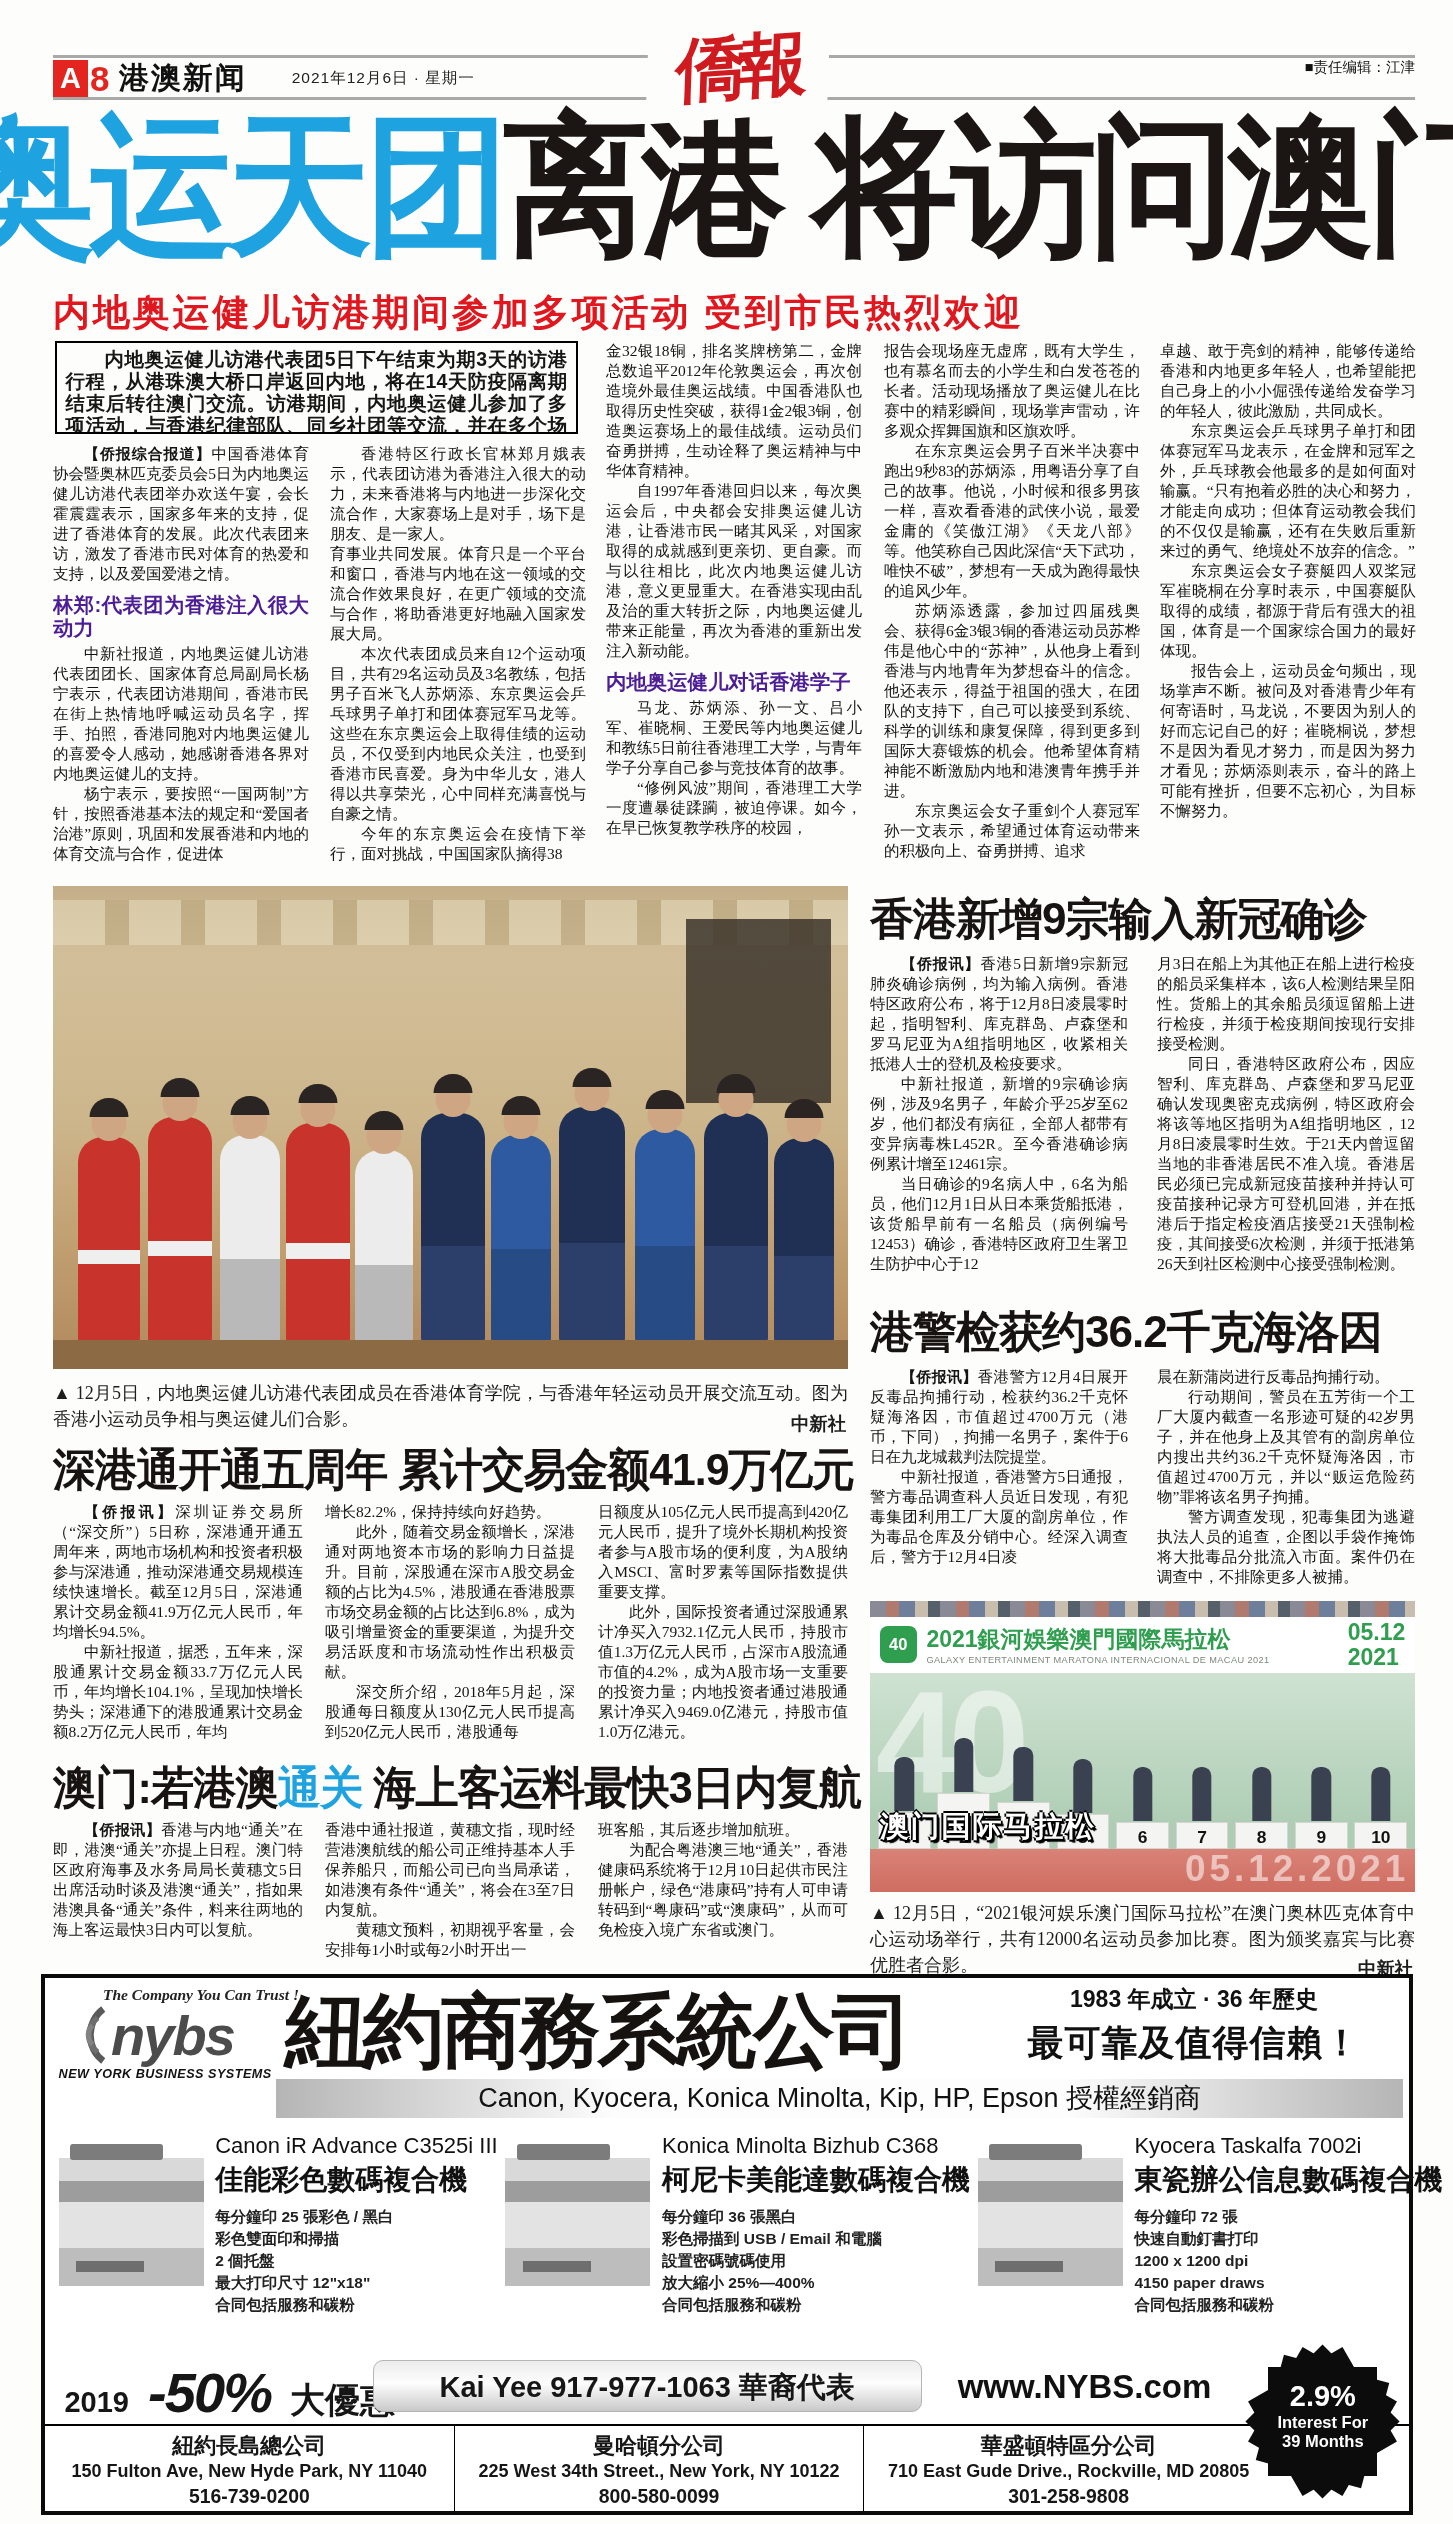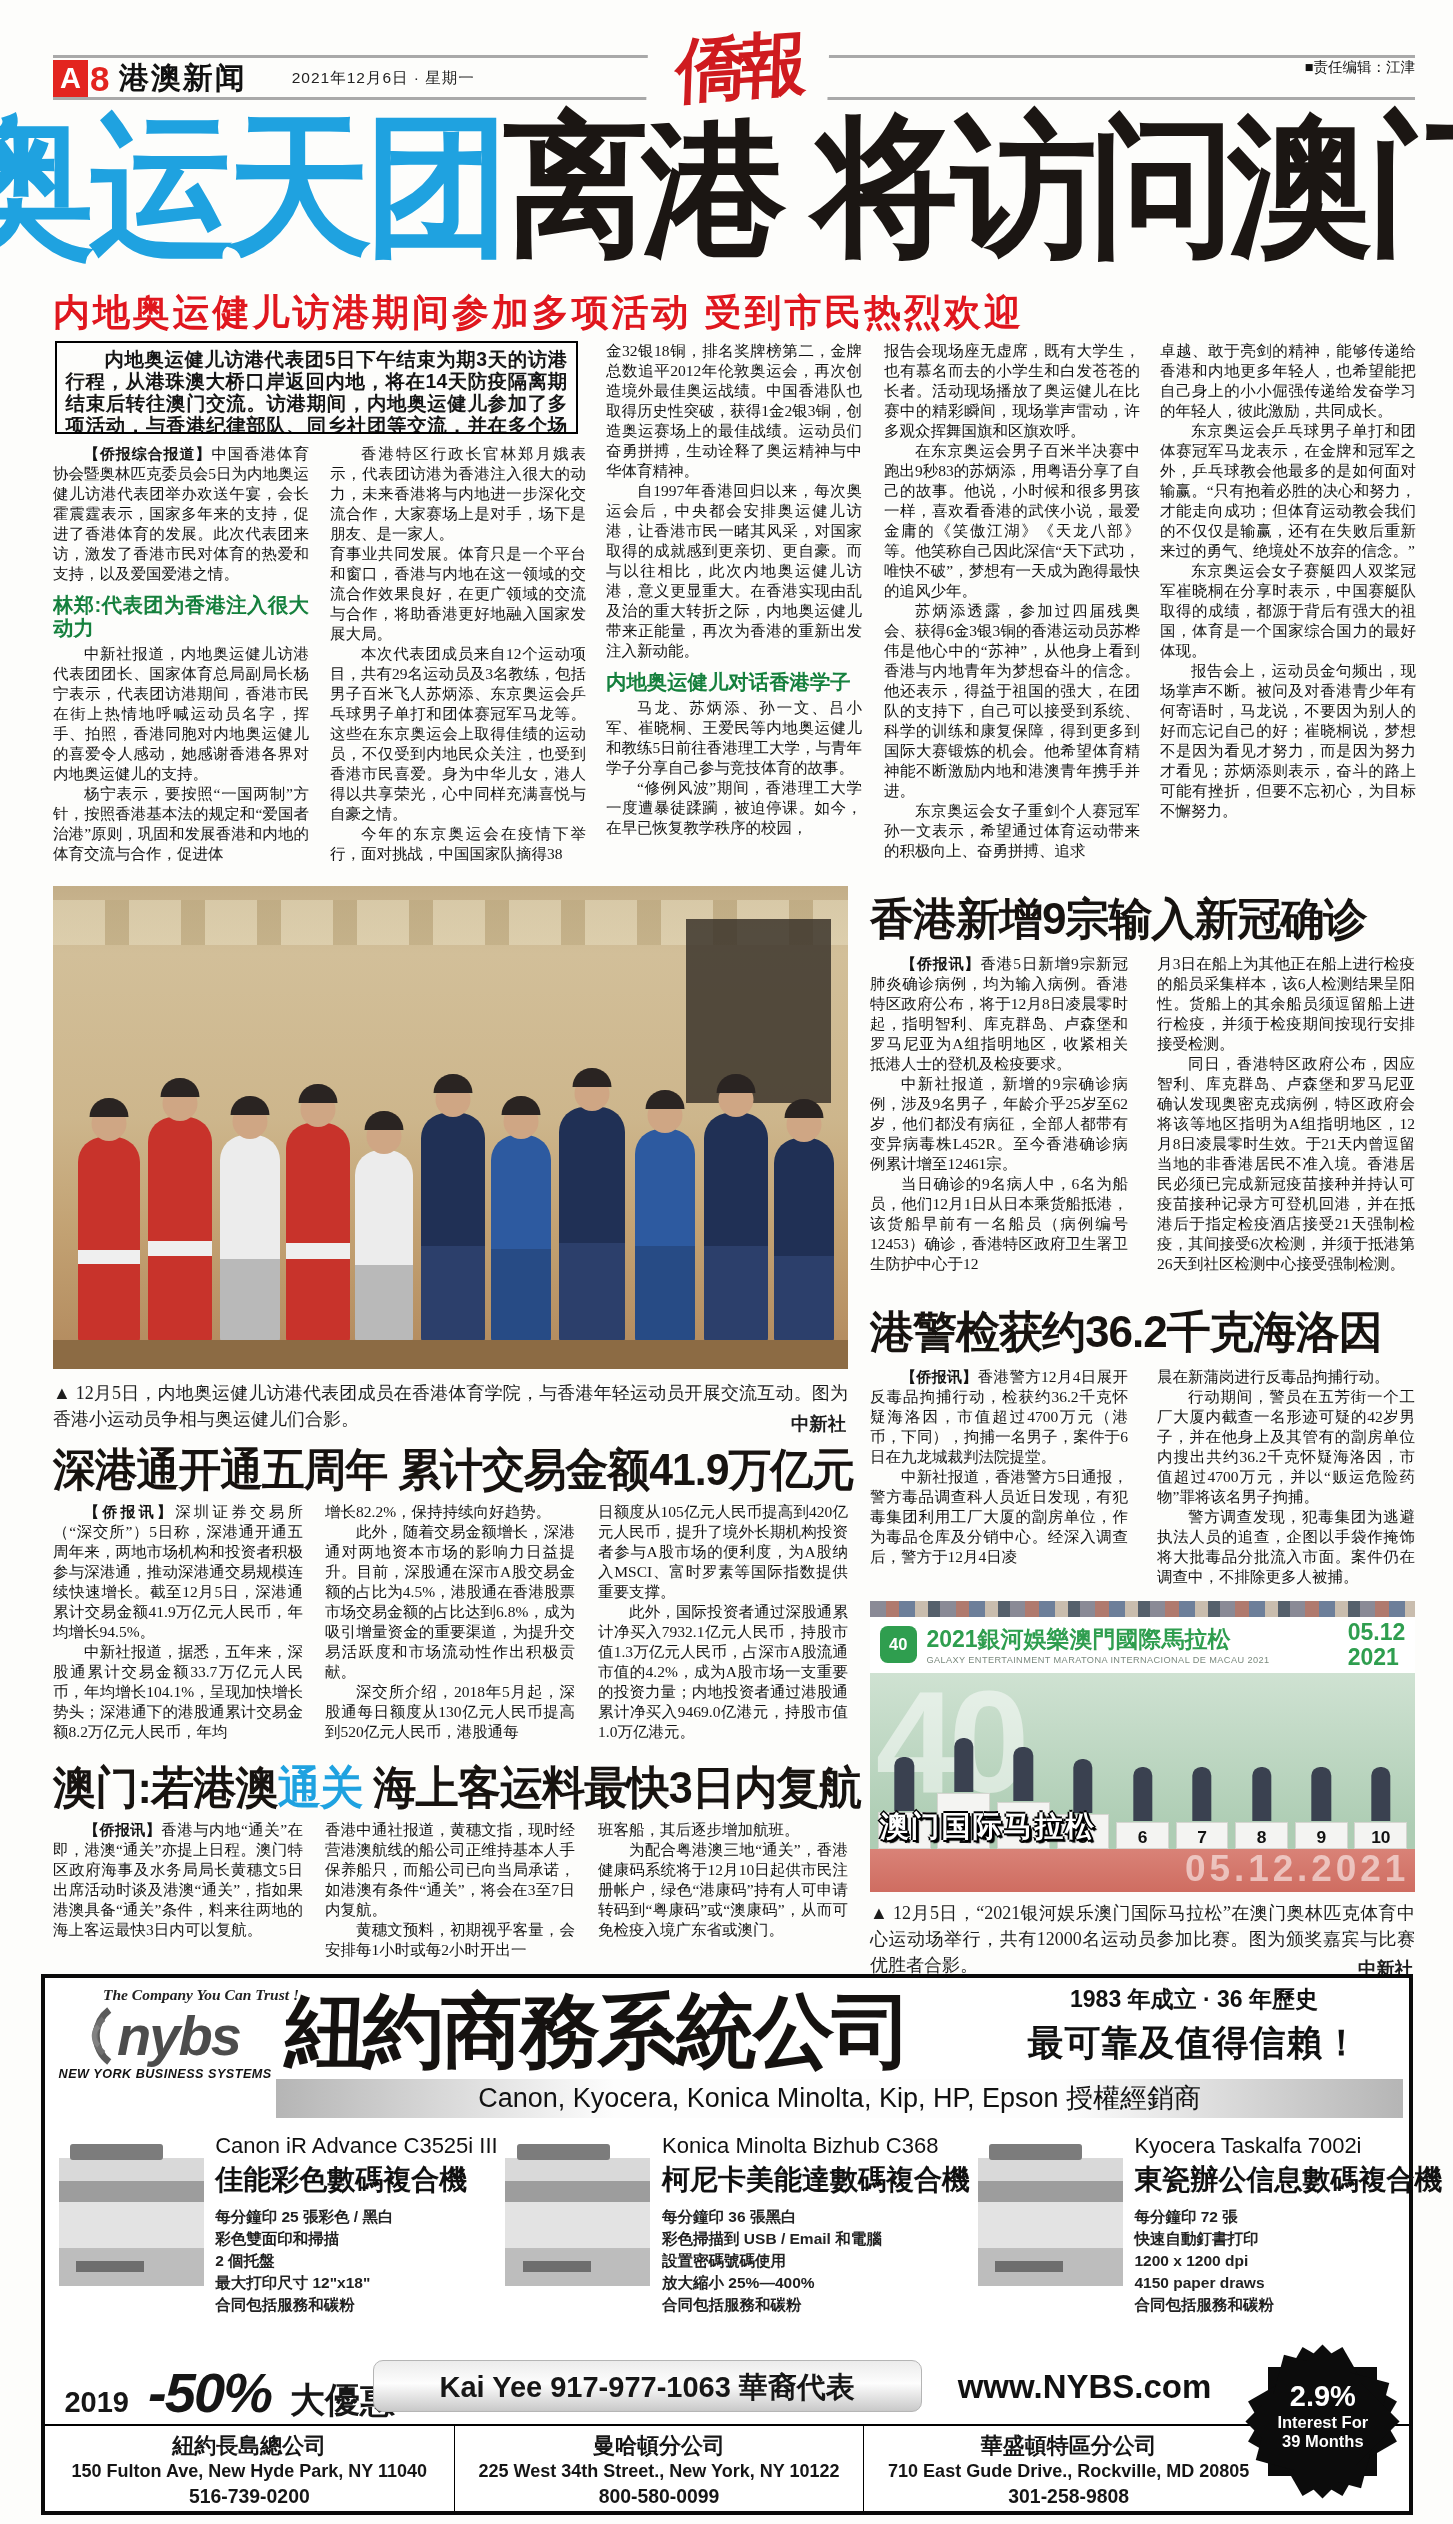--- a/index.html
+++ b/index.html
@@ -30,21 +30,21 @@
   .main-hed .h-blue{color:var(--blue)}
   .main-hed .h-dark{color:var(--ink)}
   .red-dek{position:absolute;left:53px;top:288px;width:1362px;text-align:left;
     font:bold 37px var(--sans);color:var(--red);letter-spacing:2.9px;white-space:nowrap}
 
   
   .bcol{position:absolute;width:256px;font:15.5px/20px var(--serif);color:#141414;text-align:justify;overflow:hidden}
   .para{margin:0;text-indent:2em}
   .para.ni{text-indent:0}
   .para b{font-family:var(--sans);font-size:15px}
-  .sub-hed{font:bold 20.4px/23px var(--sans);color:#15803d;margin:9.7px 0 4.8px;text-indent:0}
+  .sub-hed{font:bold 20.4px/23px var(--sans);color:#4c1d95;margin:9.7px 0 4.8px;text-indent:0}
   .intro-box{position:absolute;left:1.9px;top:0;width:523px;height:93px;border:2.9px solid #000;
     padding:4.8px 8.7px;font:bold 19.4px/22px var(--sans);text-align:justify;overflow:hidden}
   .intro-box .para{text-indent:2em}
 
   .sec-hed{position:absolute;font-family:var(--sans);font-weight:900;color:#171310;white-space:nowrap;
     transform-origin:left center;letter-spacing:-1px}
 
   
   .photo1{position:absolute;left:53px;top:886px;width:795px;height:483px;overflow:hidden;
     background:linear-gradient(180deg,#c3ae88 0%,#d2bf99 14%,#cdb68c 48%,#c2a172 72%,#b1885c 100%)}
@@ -88,21 +88,21 @@
   .m-podium .pblock:nth-child(2){height:56px}
   .m-podium .pblock:nth-child(3){height:47px}
   .m-podium .pblock:nth-child(4){height:35px}
   .m-podium .pblock:nth-child(n+5){height:27px}
   .m-label{position:absolute;left:9.7px;bottom:45px;font:bold 29px var(--sans);color:#fff;letter-spacing:1.9px;
     text-shadow:1.9px 0 0 #000,-1.9px 0 0 #000,0 1.9px 0 #000,0 -1.9px 0 #000,1.9px 1.9px 0 #000,2.9px 2.9px 1px #000}
 
   
   .ad{position:absolute;left:41px;top:1974px;width:1372px;height:541px;border:4.8px solid #0a0a0a;background:#fff;font-family:var(--sans)}
   .ad-trust{position:absolute;left:58px;top:7.8px;font:italic bold 15.5px var(--serif);color:#222}
-  .ad-logo-row{position:absolute;left:20px;top:25px;display:flex;align-items:flex-end}
+  .ad-logo-row{position:absolute;left:14px;top:25px;display:flex;align-items:flex-start}
   .nybs{font:italic 900 56px var(--sans);color:#4c4c4c;letter-spacing:-1.9px;margin-left:1.9px}
   .ad-logo-sub{position:absolute;left:13.6px;top:89px;font:italic bold 12.6px var(--sans);letter-spacing:0.5px;color:#111}
   .ad-cn{position:absolute;left:240px;top:0px;font:900 81px var(--sans);color:#151210;letter-spacing:-2.9px;white-space:nowrap}
   .ad-est{position:absolute;left:955px;top:5.8px;width:388px;text-align:center}
   .ad-est1{font:bold 23px var(--sans);color:#111}
   .ad-est2{font:bold 36px var(--serif);color:#111;margin-top:3.9px;letter-spacing:1px}
   .ad-brands{position:absolute;left:231px;top:101px;right:5.8px;height:39px;
     background:linear-gradient(90deg,#b5b5b5,#fdfdfd 30%,#fdfdfd 70%,#b5b5b5);
     font:27px/39px var(--sans);color:#111;text-align:center;white-space:nowrap}
   .ad-products{position:absolute;left:9.7px;top:147px;right:5.8px;height:229px;display:flex}

